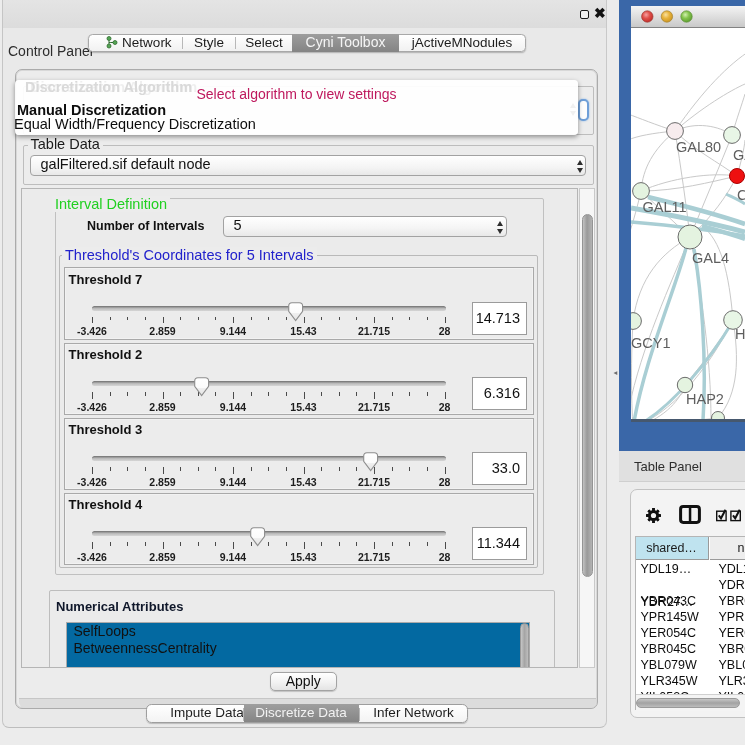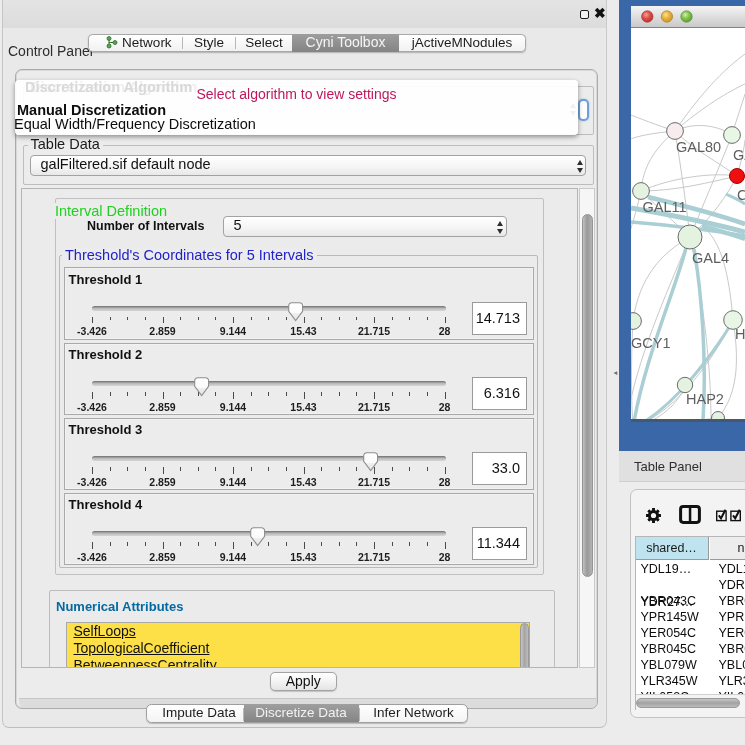--- a/index.html
+++ b/index.html
@@ -38,21 +38,21 @@
 
 .tpanel { position:absolute; left:41.5px; width:470.5px; height:72.2px; border:1px solid #a9a9a9; background:#ececec; box-shadow:inset 0 0 0 1px #f2f2f2; }
 .tlabel { position:absolute; left:4px; top:3.5px; font-size:13px; font-weight:bold; color:#111; }
 .track { position:absolute; left:27.5px; top:37.2px; width:353.5px; height:5px; border-radius:2.5px; background:linear-gradient(#8f8f8f,#bdbdbd 40%,#d6d6d6); border-top:0.5px solid #7e7e7e; }
 .tick { position:absolute; top:48.5px; width:1px; background:#4a4a4a; }
 .ticklab { position:absolute; top:57px; width:60px; text-align:center; font-size:10.5px; font-weight:bold; color:#1d1d1d; }
 .thumb { position:absolute; top:33.2px; }
 .vbox { position:absolute; left:407px; top:33.2px; width:55.5px; height:33px; background:#ffffff; border:1px solid #9b9b9b; font-size:14.5px; color:#111; text-align:right; padding:7.5px 6px 0 0; }
 
 
-#numlist { position:absolute; font-size:14px; color:#111; background:#fde047; border:1px solid #aaaaaa;text-decoration:underline; }
+#numlist { position:absolute; font-size:14px; color:#111; background:#0369a1; border:1px solid #aaaaaa; }
 #numlist div { padding-left:6.5px; height:17.4px; line-height:17.4px; }
 
 
 #applybtn { position:absolute; left:266.5px; top:672px; width:67.5px; height:19px; border:1px solid #a3a3a3; border-radius:5px; background:linear-gradient(#ffffff,#f2f2f2 55%,#e4e4e4); font-size:14px; color:#111; text-align:center; line-height:17.5px; box-shadow:0 0.5px 1px rgba(0,0,0,0.18);}
 #btabs { position:absolute; left:142.5px; top:704px; width:322px; height:18.5px; background:linear-gradient(#ffffff,#f3f3f3); border:1px solid #9e9e9e; border-radius:5.5px; box-shadow:0 1px 1px rgba(0,0,0,0.2); overflow:hidden;}
 .btab { position:absolute; top:0; height:16.5px; font-size:13.5px; color:#1c1c1c; text-align:center; line-height:16px; }
 #btabsel { position:absolute; left:97px; top:0; width:115px; height:16.5px; background:linear-gradient(#9d9d9d,#858585); color:#f2f2f2; font-size:13.5px; text-align:center; line-height:16px; }
 
 
 #popup { position:absolute; left:15px; top:80px; width:563px; height:54.5px; background:rgba(255,255,255,0.93); border-radius:4px; box-shadow:0 2px 5px rgba(0,0,0,0.4); }
@@ -102,30 +102,30 @@
 <div style="position:absolute;left:561.5px;top:28.5px;width:11px;height:22.5px;border:2.5px solid #6f9fd8;border-radius:5px;background:#fdfdfd;box-shadow:0 0 2px #86b4e4;"></div>
 <div class="arrows" style="left:553px;top:33px;"></div>
 <div class="group" style="left:7px;top:75px;width:571px;height:39.5px"></div>
 <div class="gtitle" style="left:11.5px;top:65.5px">Table Data</div>
 <div class="combo" style="left:13.5px;top:85px;width:556.5px">
         <span class="ctext">galFiltered.sif default node</span>
         <div class="arrows" style="left:545.5px;top:3.5px"></div>
       </div>
 <div id="viewport">
 <div class="group" style="left:32.5px;top:8.5px;width:489px;height:377px;border-color:#c0c0c0"></div>
-<div class="gtitle" style="left:30px;top:14px;color:#21d021">Interval Definition</div>
+<div class="gtitle" style="left:30px;top:7px;color:#21d021">Interval Definition</div>
 <div style="position:absolute;left:65px;top:30px;font-size:12.5px;font-weight:bold;color:#111">Number of Intervals</div>
 <div class="combo" style="left:200.5px;top:26.5px;width:284px">
           <span class="ctext">5</span>
           <div class="arrows" style="left:272.5px;top:4px"></div>
         </div>
 <div class="group" style="left:37px;top:65.5px;width:479px;height:313.5px;border-color:#b9b9b9"></div>
 <div class="gtitle" style="left:40px;top:58px;color:#2222cc">Threshold's Coordinates for 5 Intervals</div>
 <div class="tpanel" style="top:78.39999999999998px">
-<div class="tlabel">Threshold 1</div>
+<div class="tlabel">Threshold 7</div>
 <div class="track"></div>
 <div class="tick" style="left:27.50px;height:6.5px"></div>
 <div class="tick" style="left:45.12px;height:3.5px"></div>
 <div class="tick" style="left:62.75px;height:3.5px"></div>
 <div class="tick" style="left:80.38px;height:3.5px"></div>
 <div class="tick" style="left:98.00px;height:6.5px"></div>
 <div class="tick" style="left:115.62px;height:3.5px"></div>
 <div class="tick" style="left:133.25px;height:3.5px"></div>
 <div class="tick" style="left:150.88px;height:3.5px"></div>
 <div class="tick" style="left:168.50px;height:6.5px"></div>
@@ -283,36 +283,35 @@
                 <stop offset="0.55" stop-color="#fbfbfb"></stop>
                 <stop offset="0.6" stop-color="#efefef"></stop>
                 <stop offset="1" stop-color="#e3e3e3"></stop>
               </linearGradient>
             </defs>
 <path d="M1.7,4 Q1.7,0.7 5,0.7 L12.3,0.7 Q15.6,0.7 15.6,4 L15.6,9.3 L8.65,18.6 L1.7,9.3 Z" fill="url(#thg4)" stroke="#8d8d8d" stroke-width="1.1"></path>
           </svg>
 <div class="vbox">11.344</div>
 </div>
 <div class="group" style="left:26.5px;top:400.5px;width:506px;height:90px;border-color:#bdbdbd"></div>
-<div style="position:absolute;left:34px;top:409.5px;font-size:13px;font-weight:bold;color:#0369a1">Numerical Attributes</div>
+<div style="position:absolute;left:34px;top:409.5px;font-size:13px;font-weight:bold;color:#0f172a">Numerical Attributes</div>
 <div id="numlist" style="left:44px;top:432.5px;width:464px;height:60px">
           <div>SelfLoops</div>
-          <div>TopologicalCoefficient</div>
           <div>BetweennessCentrality</div>
         </div>
 <div style="position:absolute;left:498px;top:433.5px;width:9px;height:58px;background:linear-gradient(90deg,#c6c6c6,#a5a5a5 50%,#bdbdbd);border-radius:4.5px;border:0.5px solid #999"></div>
 </div>
 <div id="vsb">
         <div id="vsbthumb"></div>
       </div>
 <div style="position:absolute;left:3px;top:628px;width:577px;height:9.5px;background:#dcdcdc;border-top:1px solid #c6c6c6;border-radius:0 0 6px 6px"></div>
 </div>
 <div id="applybtn">Apply</div>
 <div id="btabs">
-<div class="btab" style="left:4px;width:97px">Impute Data</div>
+<div class="btab" style="left:12px;width:97px">Impute Data</div>
 <div class="tabsep" style="left:96.5px;top:2.5px;height:13px"></div>
 <div id="btabsel">Discretize Data</div>
 <div class="tabsep" style="left:212px;top:2.5px;height:13px"></div>
 <div class="btab" style="left:212px;width:110px">Infer Network</div>
 </div>
 </div>
 <div id="popup">
 <div style="position:absolute;left:10px;top:-1px;font-size:14.5px;font-weight:bold;color:#d9d9d9">Discretization Algorithm</div>
 <div class="it0">Select algorithm to view settings</div>
 <div class="it1">Manual Discretization</div>

